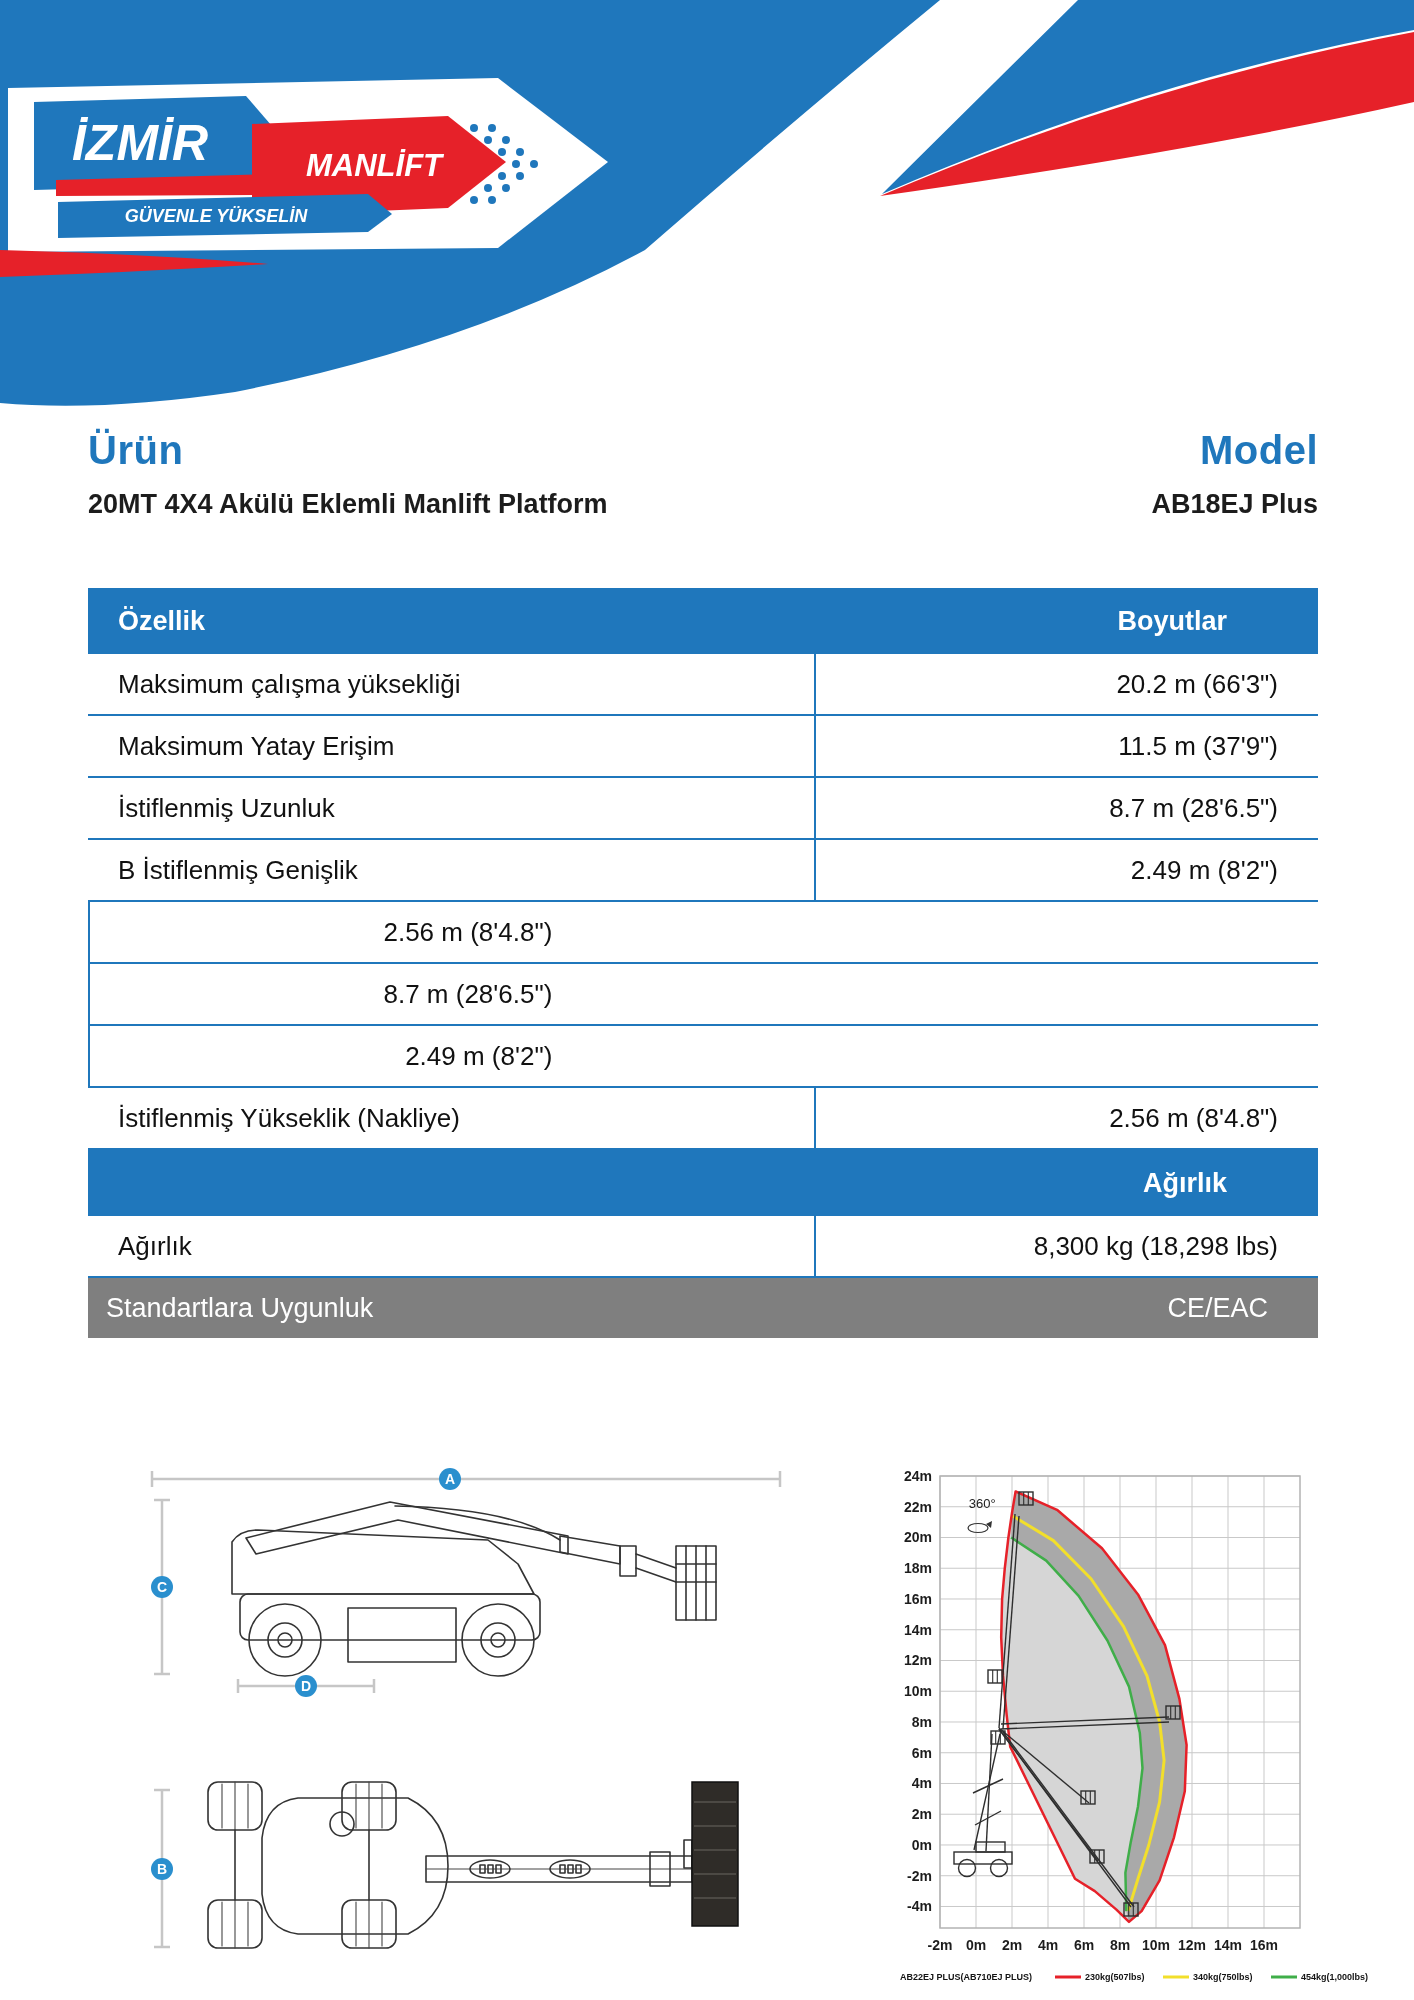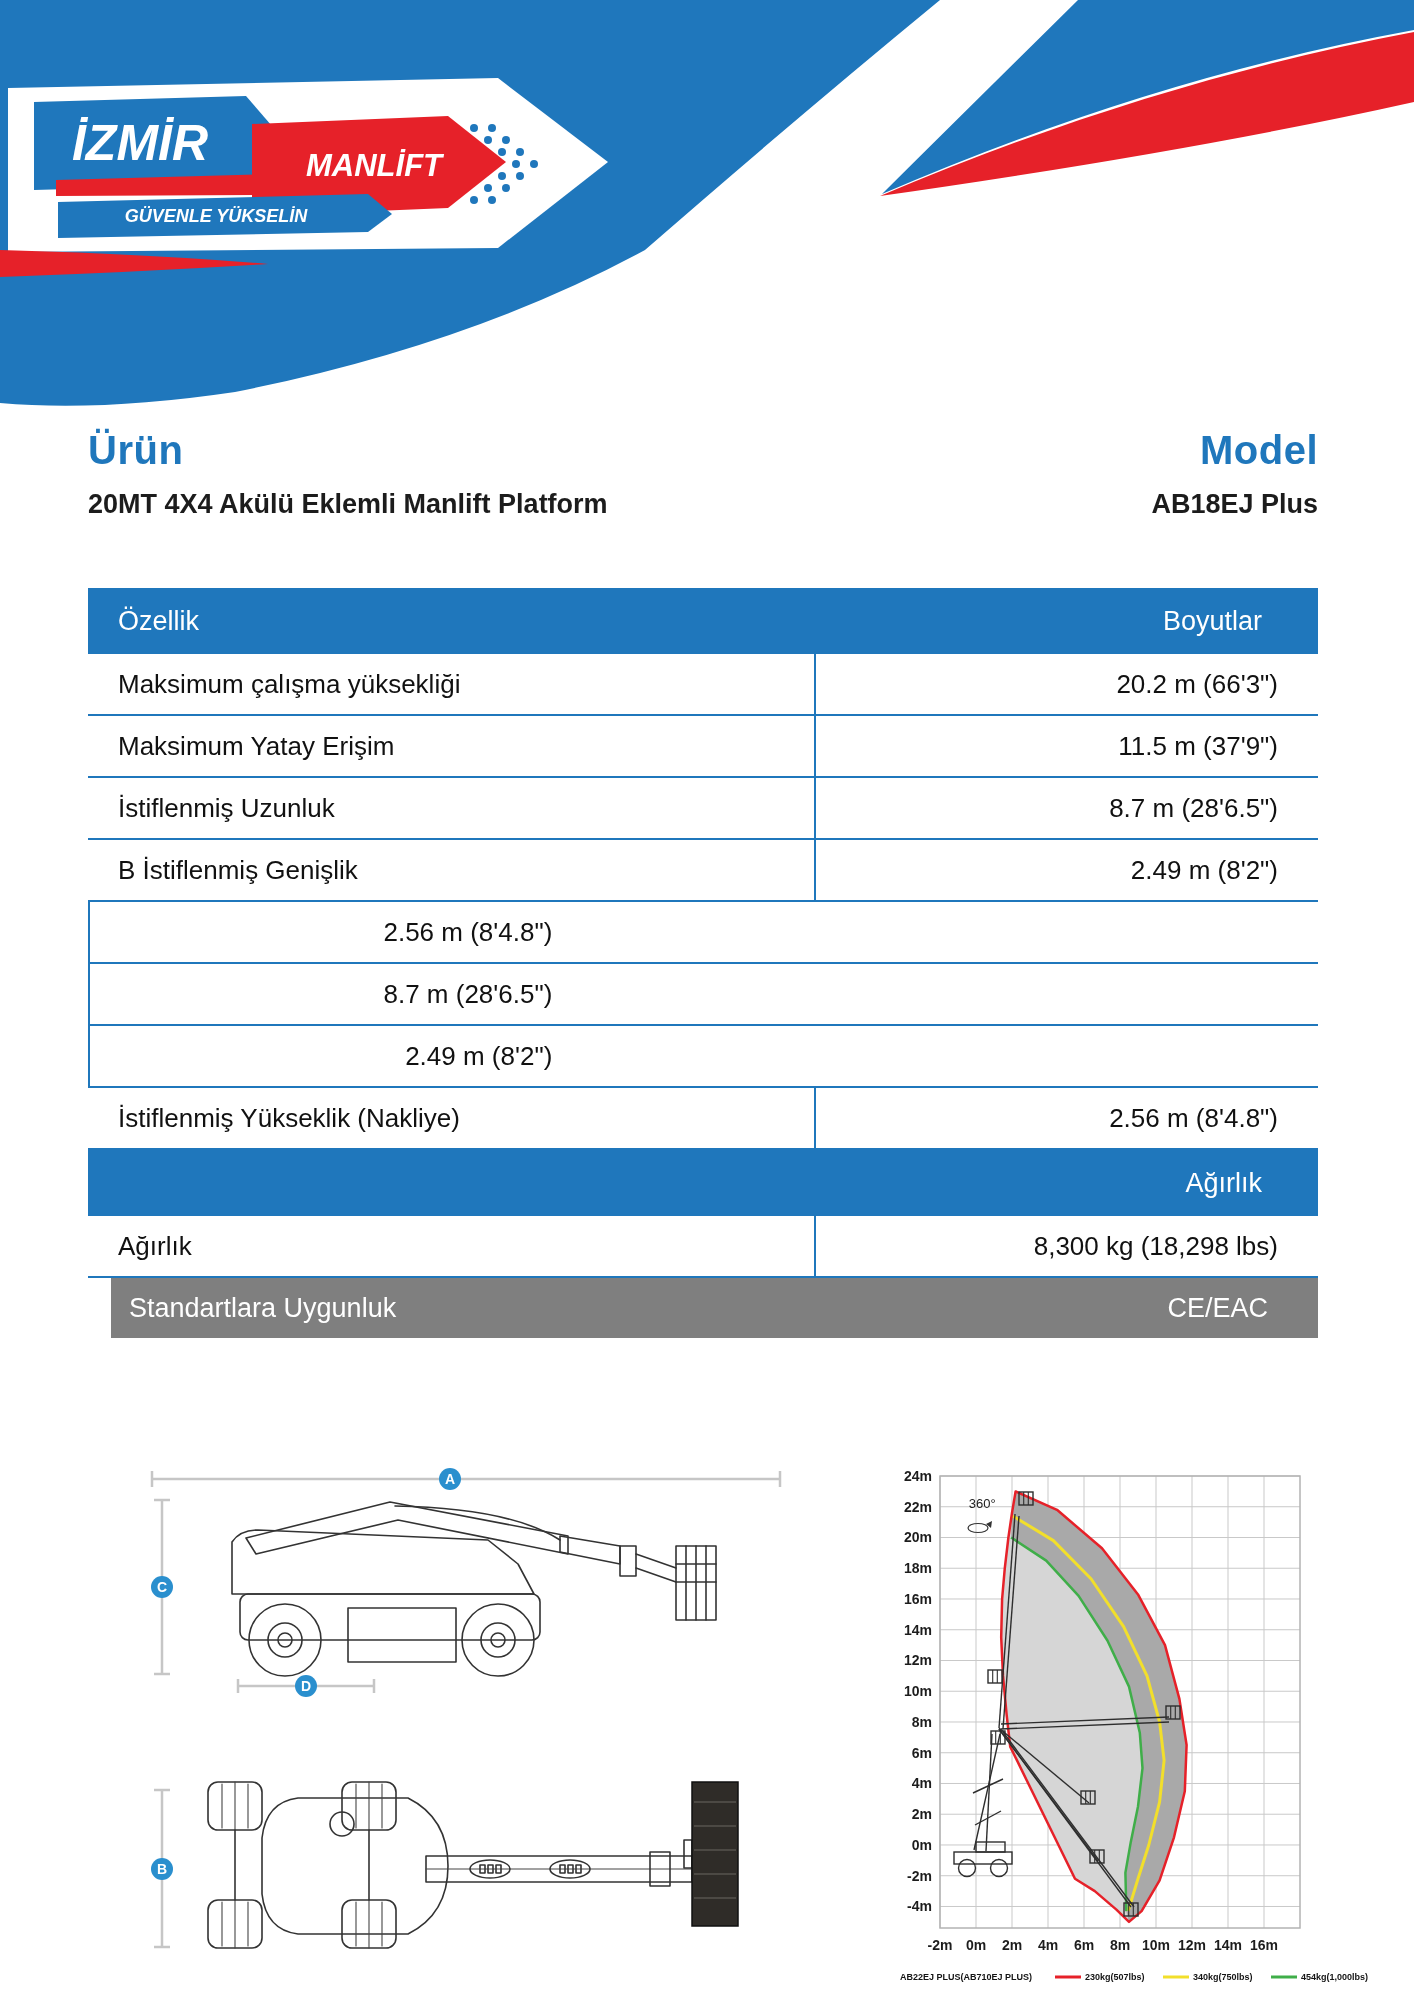--- a/index.html
+++ b/index.html
@@ -12,31 +12,31 @@
 
   
   .intro{position:absolute;left:88px;top:428px;width:1230px;display:flex;justify-content:space-between;align-items:flex-end;}
   .intro .col.right{text-align:right;}
   .sec-title{font-size:40px;font-weight:bold;color:var(--blue);letter-spacing:.5px;}
   .sec-sub{font-size:27px;font-weight:bold;color:#1c1c1c;margin-top:16px;}
 
   
   .spec{position:absolute;left:88px;top:588px;width:1230px;}
   .bar{height:66px;background:var(--blue);color:#fff;display:flex;align-items:center;
-       justify-content:space-between;padding:0 56px 0 30px;box-sizing:border-box;
-       font-size:27px;font-weight:normal;}
+       justify-content:space-between;padding:0 91px 0 30px;box-sizing:border-box;
+       font-size:27px;font-weight:bold;}
   .bar.right-only{justify-content:flex-end;}
   .srow{height:60px;display:flex;border-bottom:2px solid var(--blue);font-size:26px;color:#111;}
   .srow:last-of-type{border-bottom:none;}
   .srow .lbl{width:59%;display:flex;align-items:center;padding-left:30px;box-sizing:border-box;}
   .srow .val{width:41%;border-left:2px solid var(--blue);display:flex;align-items:center;
              justify-content:flex-end;padding-right:40px;box-sizing:border-box;}
   .graybar{height:60px;background:var(--gray_bar);color:#fff;display:flex;align-items:center;
            justify-content:space-between;padding:0 50px 0 18px;box-sizing:border-box;
-           font-size:27px;margin-left:23px;}
+           font-size:27px;}
 
   
   .drawings{position:absolute;left:90px;top:1442px;}
   .chart{position:absolute;left:870px;top:1448px;}
   .dim{stroke:#c6c6c6;stroke-width:2.5;fill:none;}
   .badge{fill:var(--badge_blue);}
   .badge-txt{fill:#fff;font-size:14px;font-weight:bold;text-anchor:middle;}
   .machine{stroke:#333;fill:none;stroke-width:1.6;stroke-linejoin:round;stroke-linecap:round;}
   .machine-thin{stroke:#444;fill:none;stroke-width:1.1;}
   .basket-dark{fill:#2f2c28;stroke:#111;stroke-width:1.5;}

